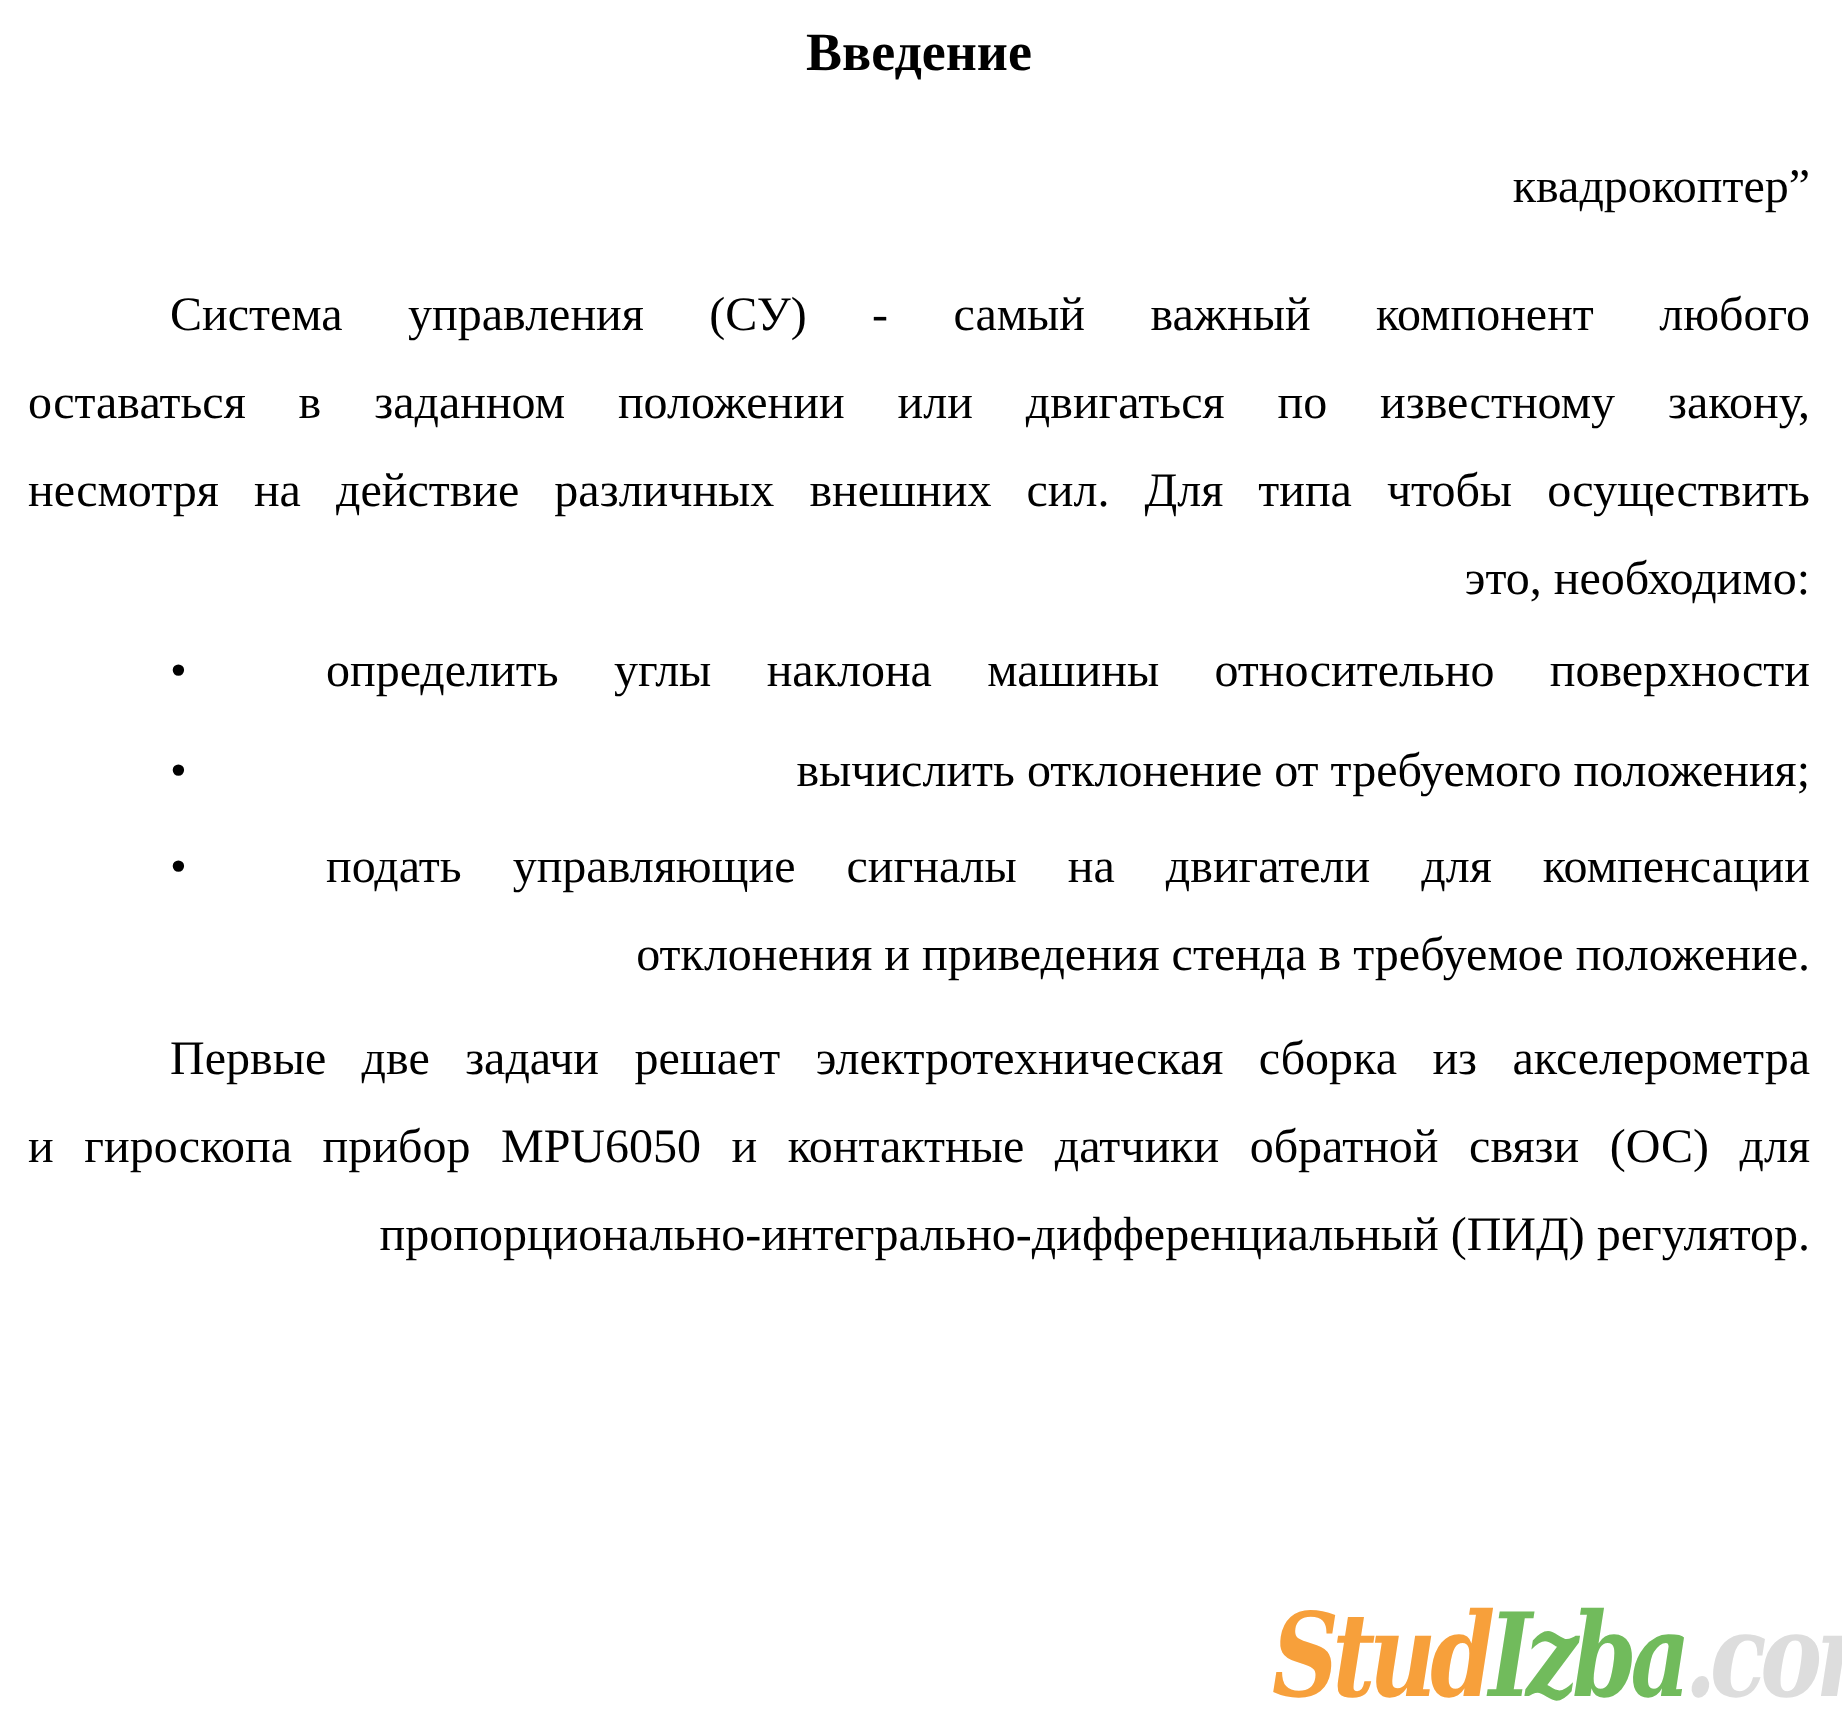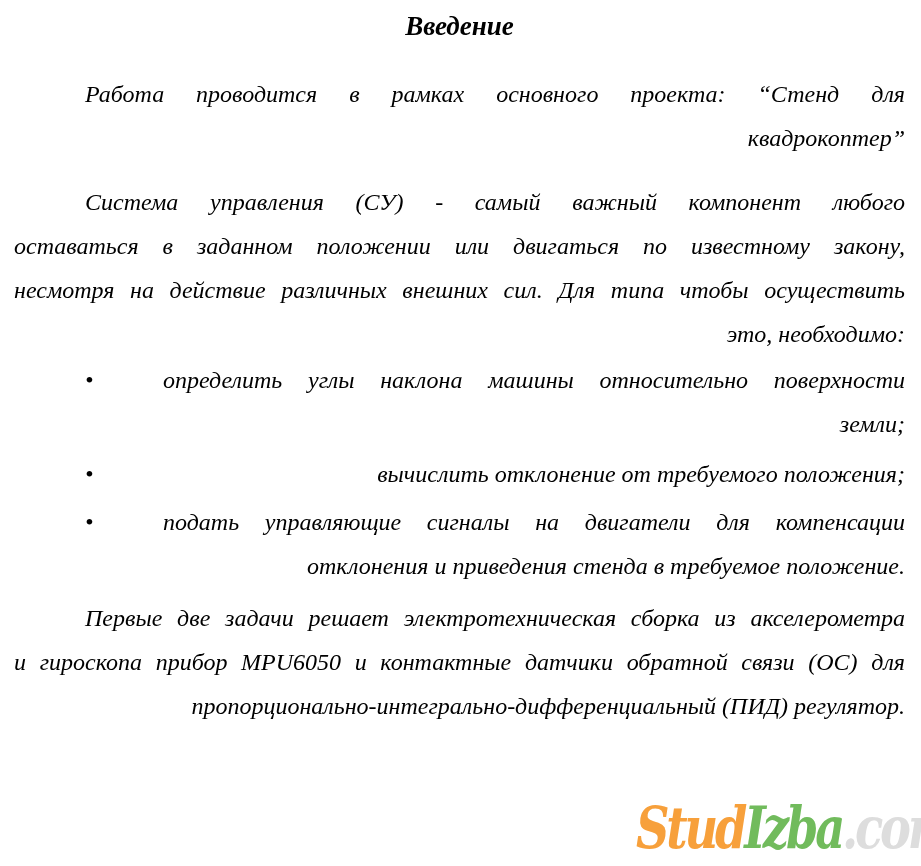--- a/index.html
+++ b/index.html
@@ -12,21 +12,20 @@
     overflow: hidden;
     position: relative;
     font-family: "Liberation Serif", "DejaVu Serif", serif;
   }
   .page {
     width: 100%;
     height: 100%;
     padding: 4px 16px 1px 14px;
     font-size: 24px;
     line-height: 44px;
-    font-style: italic;
   }
   .doc-title {
     font-weight: 700;
     font-size: 27px;
     line-height: 44px;
     text-align: center;
     margin: 0 0 24px 0;
   }
   .para { margin: 0; }
   .para.p1 { margin-bottom: 20px; }
@@ -63,38 +62,36 @@
   }
 </style>
 </head>
 <body>
 
 <div class="page">
 
   <div class="doc-title">Введение</div>
 
   <div class="para p1">
-    <div class="line j indent">Работа проводится в рамках основного проекта: “Стенд для</div>
     <div class="line">квадрокоптер”</div>
   </div>
 
   <div class="para p2">
     <div class="line j indent">Система управления (СУ) - самый важный компонент любого</div>
     <div class="line j">оставаться в заданном положении или двигаться по известному закону,</div>
     <div class="line j">несмотря на действие различных внешних сил. Для типа чтобы осуществить</div>
     <div class="line">это, необходимо:</div>
   </div>
 
   <div class="bullet-list">
 
     <div class="bullet-item li1">
       <div class="line j bullet-line">
         <span class="bullet">•</span><span>определить углы наклона машины относительно поверхности</span>
       </div>
-      <div class="line">земли;</div>
     </div>
 
     <div class="bullet-item li2">
       <div class="line bullet-line">
         <span class="bullet">•</span><span>вычислить отклонение от требуемого положения;</span>
       </div>
     </div>
 
     <div class="bullet-item li3">
       <div class="line j bullet-line">

